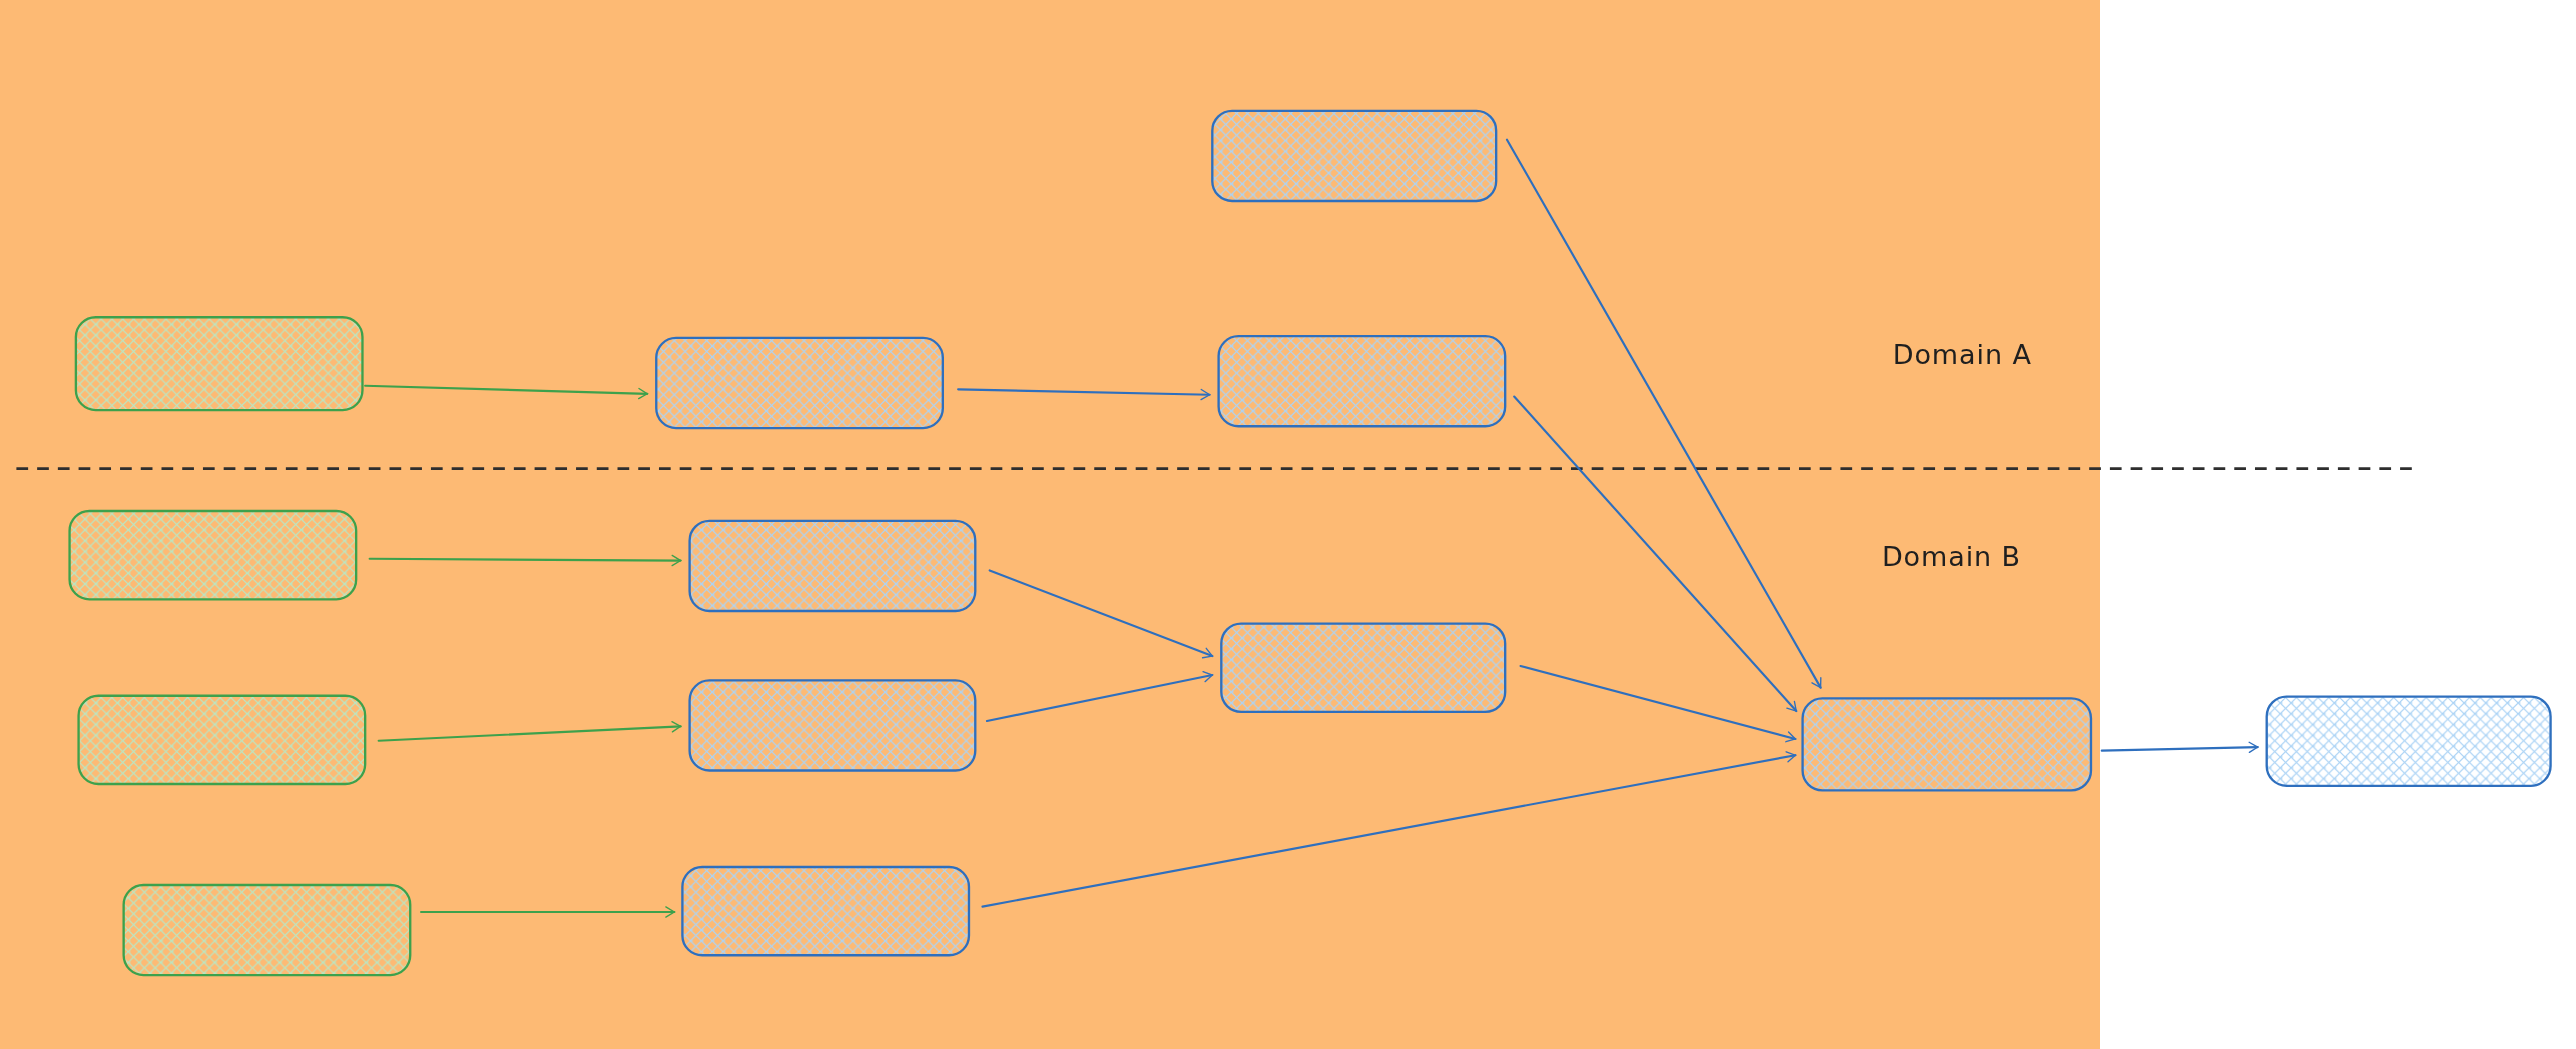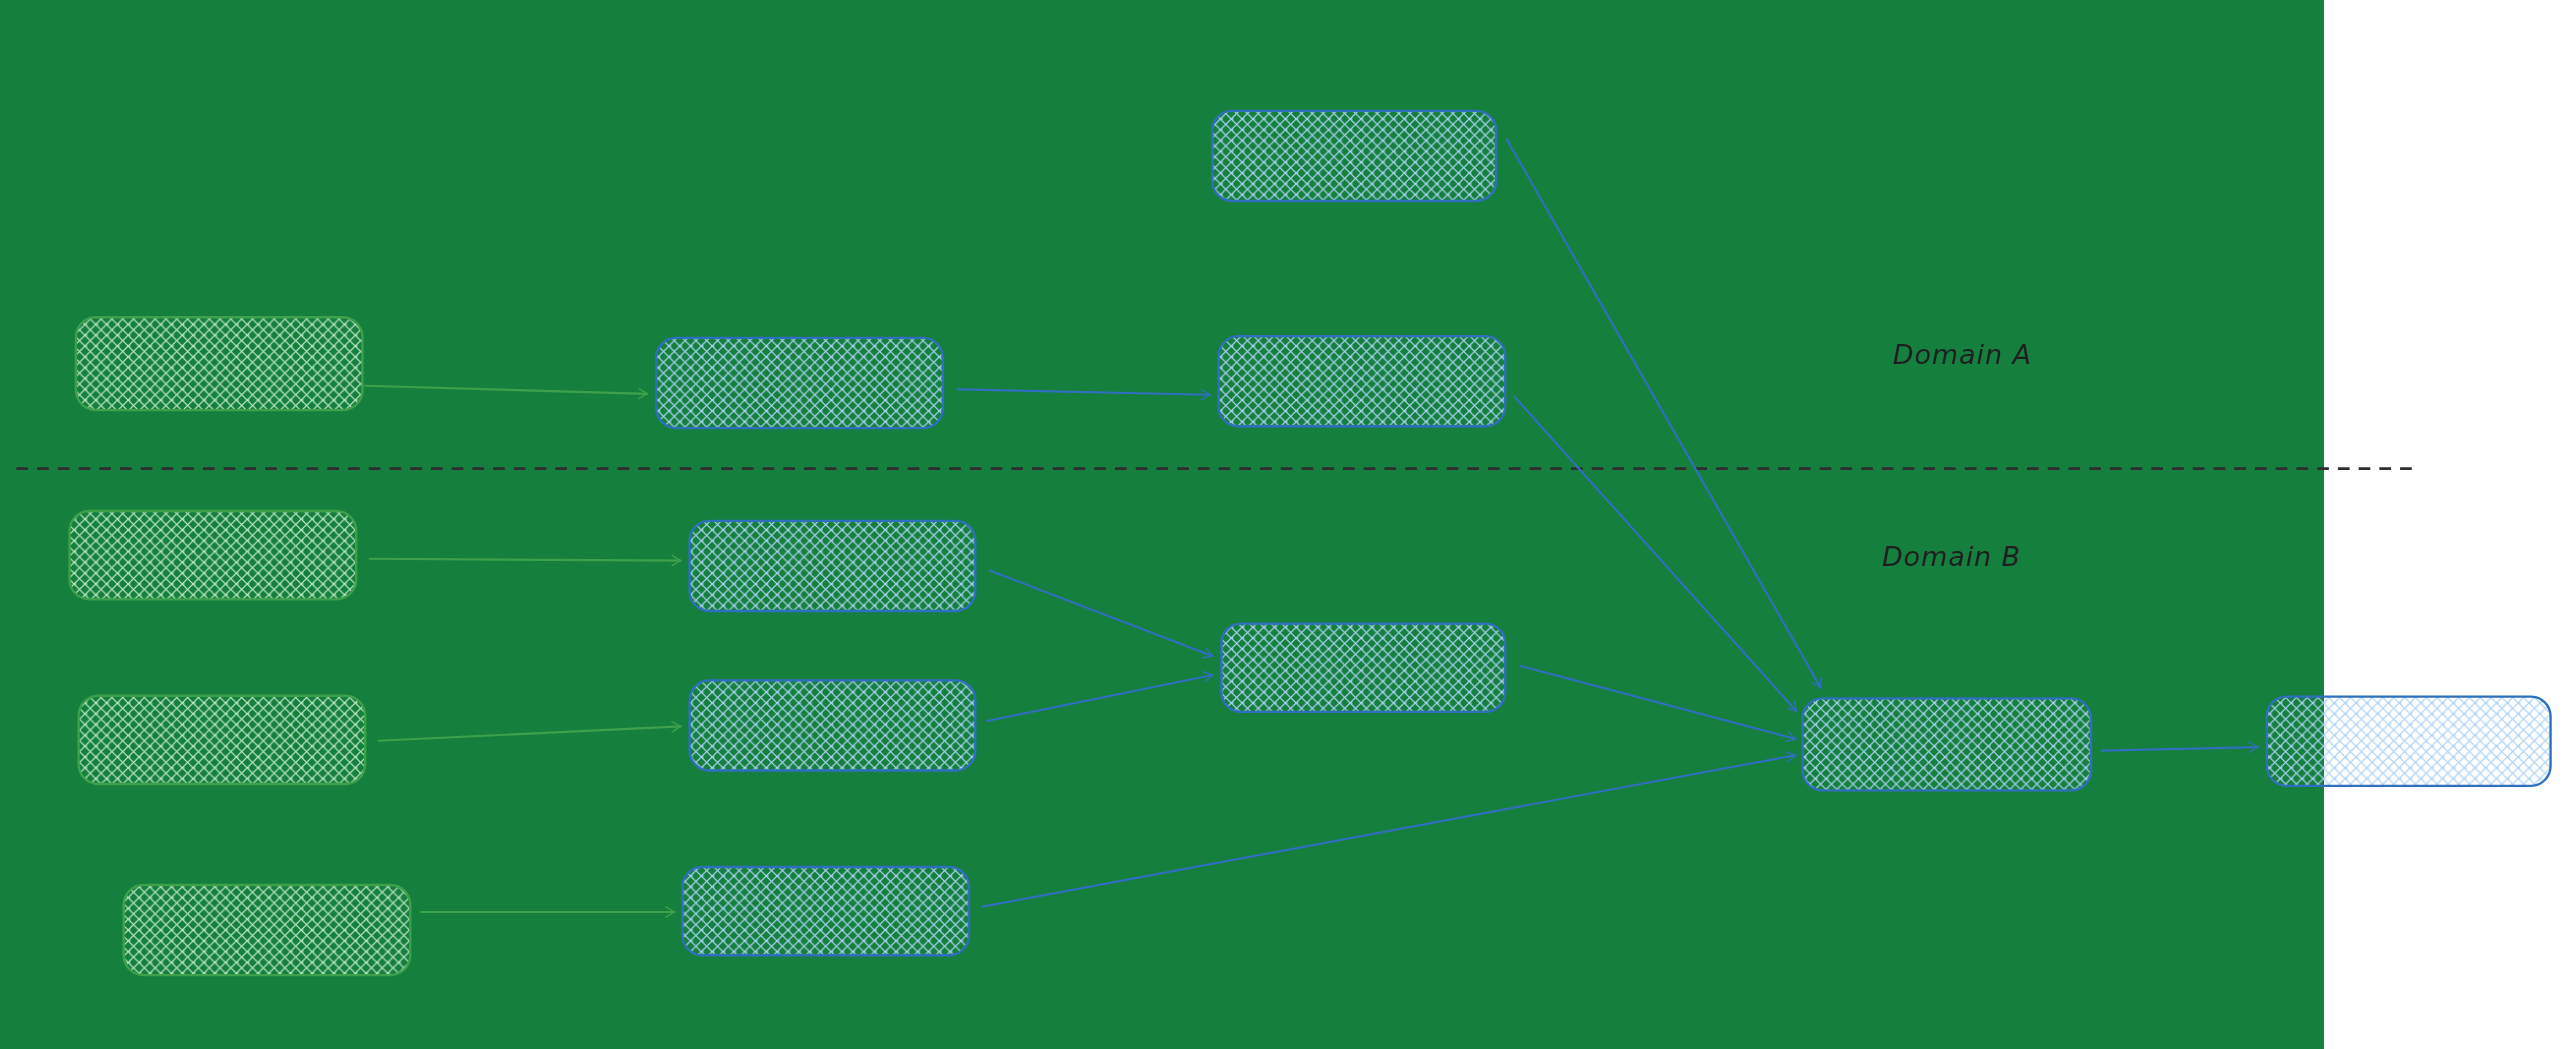--- a/index.html
+++ b/index.html
@@ -6,24 +6,23 @@
     margin: 0;
     padding: 0;
     background: #ffffff;
     width: 2576px;
     height: 1049px;
     overflow: hidden;
     font-family: "DejaVu Sans", "Liberation Sans", sans-serif;
   }
   .stage {
     position: relative;
-    width: 2324px;
+    width: 2100px;
     height: 1049px;
-    background: #15803d;
-    font-style: italic;
+    background: #fdba74;
   }
   svg { display: block; }
   .node {
     stroke-width: 2.6;
     stroke-linejoin: round;
   }
   .node.green { stroke: #3da14c; fill: url(#hatch-green); }
   .node.blue  { stroke: #2e6fbe; fill: url(#hatch-blue); }
   .edge {
     fill: none;

